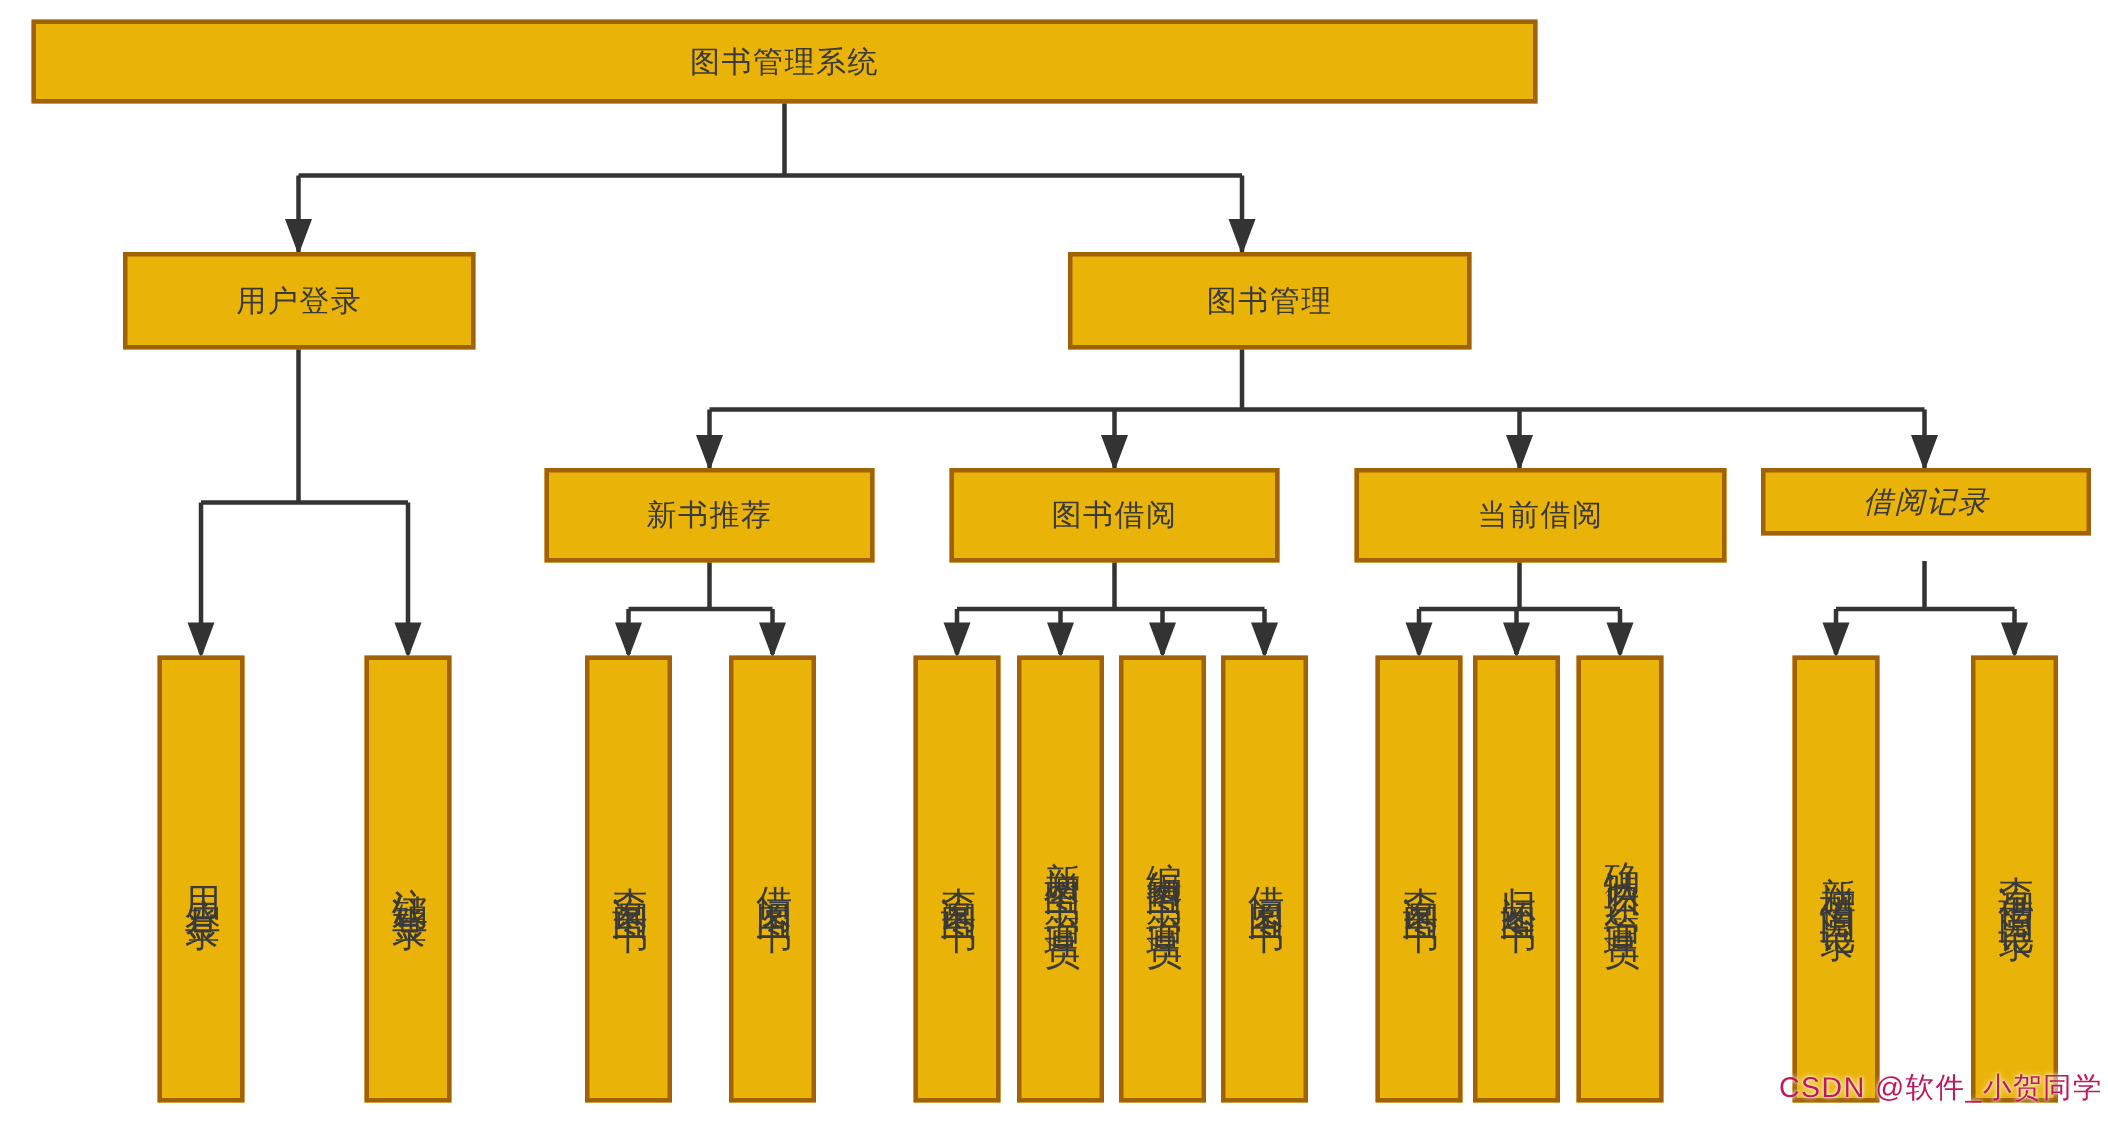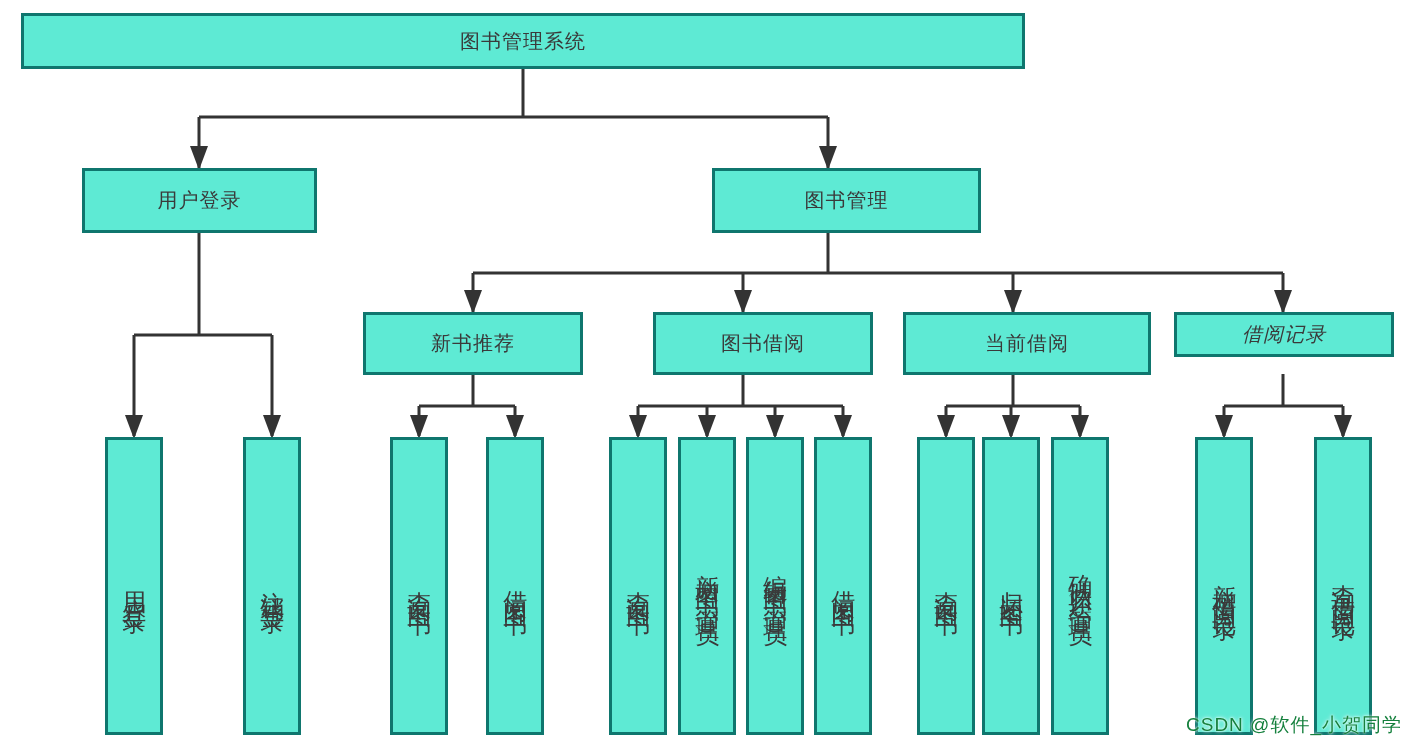--- a/index.html
+++ b/index.html
@@ -18,22 +18,22 @@
   #wires {
     position: absolute;
     left: 0; top: 0;
     width: 1405px;
     height: 747px;
     z-index: 1;
   }
   .box {
     position: absolute;
     box-sizing: border-box;
-    background: #5eead4;
-    border: 3px solid #0f766e;
+    background: #eab308;
+    border: 3px solid #a16207;
     display: flex;
     align-items: center;
     justify-content: center;
     z-index: 2;
     color: #3a3a3a;
   }
   .hbox .lbl {
     font-size: 20px;
     letter-spacing: 1px;
     white-space: nowrap;
@@ -52,21 +52,21 @@
     line-height: 1.1;
     white-space: nowrap;
   }
   .watermark {
     position: absolute;
     left: 1186px;
     top: 712px;
     z-index: 5;
     font-size: 19px;
     letter-spacing: 1px;
-    color: #15803d;
+    color: #be185d;
     white-space: nowrap;
     text-shadow: 0 0 2px #ffffff, 0 0 4px #ffffff;
   }
 </style>
 </head>
 <body>
 
 <div id="stage">
 
   <svg id="wires" viewBox="0 0 1405 747" xmlns="http://www.w3.org/2000/svg">
@@ -116,21 +116,21 @@
   <div class="box hbox" style="left:82px; top:168px; width:235px; height:65px;">
     <span class="lbl">用户登录</span>
   </div>
   <div class="box hbox" style="left:712px; top:168px; width:269px; height:65px;">
     <span class="lbl">图书管理</span>
   </div>
 
   <div class="box hbox" style="left:363px; top:312px; width:220px; height:63px;">
     <span class="lbl">新书推荐</span>
   </div>
-  <div class="box hbox" style="left:633px; top:312px; width:220px; height:63px;margin-left:20px;">
+  <div class="box hbox" style="left:633px; top:312px; width:220px; height:63px;">
     <span class="lbl">图书借阅</span>
   </div>
   <div class="box hbox" style="left:903px; top:312px; width:248px; height:63px;">
     <span class="lbl">当前借阅</span>
   </div>
   <div class="box hbox" style="left:1174px; top:312px; width:220px; height:45px;font-style:italic;">
     <span class="lbl">借阅记录</span>
   </div>
 
   <div class="box leaf" style="left:105px;">

